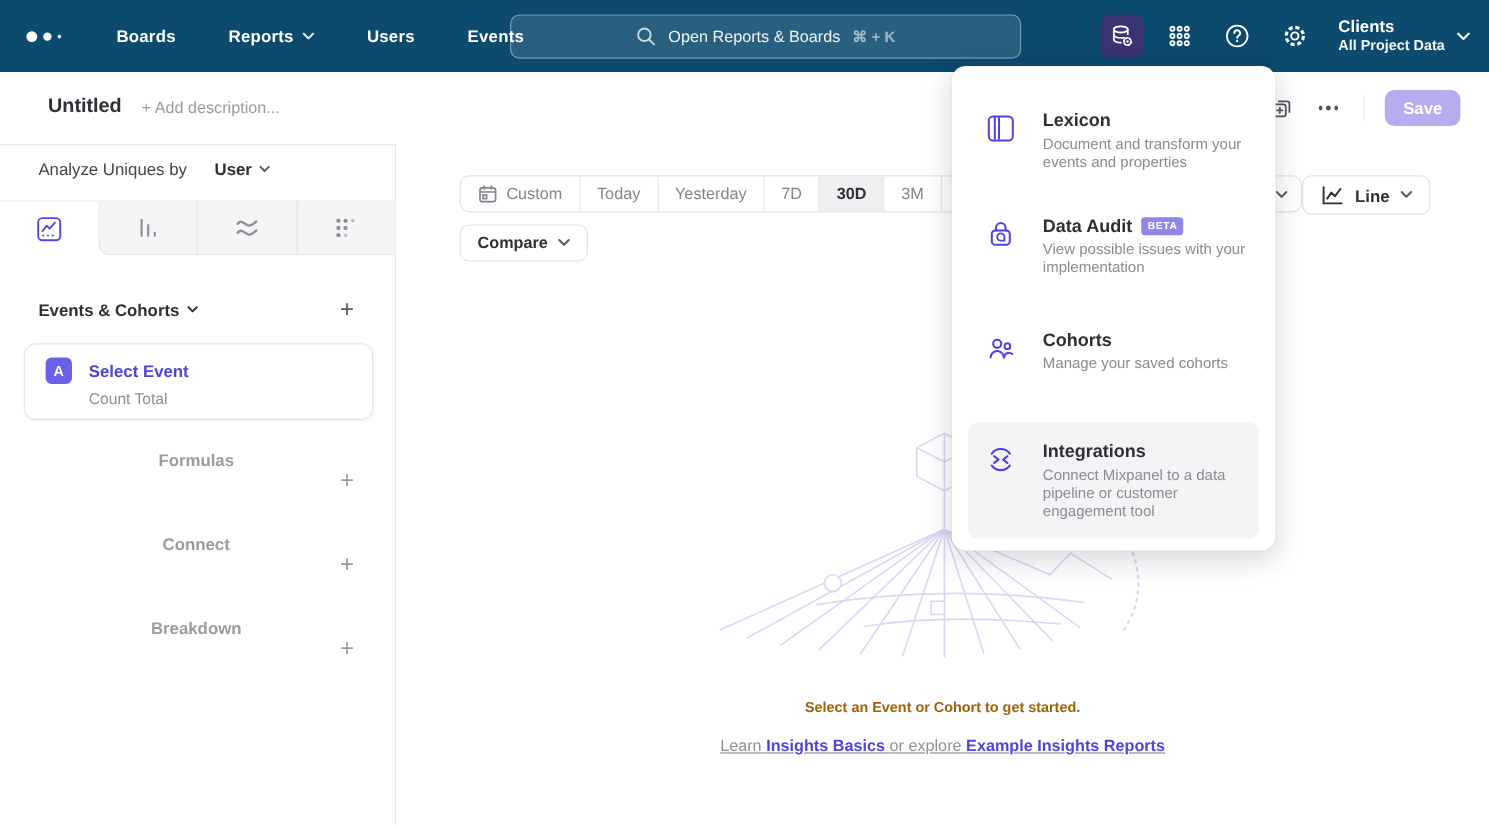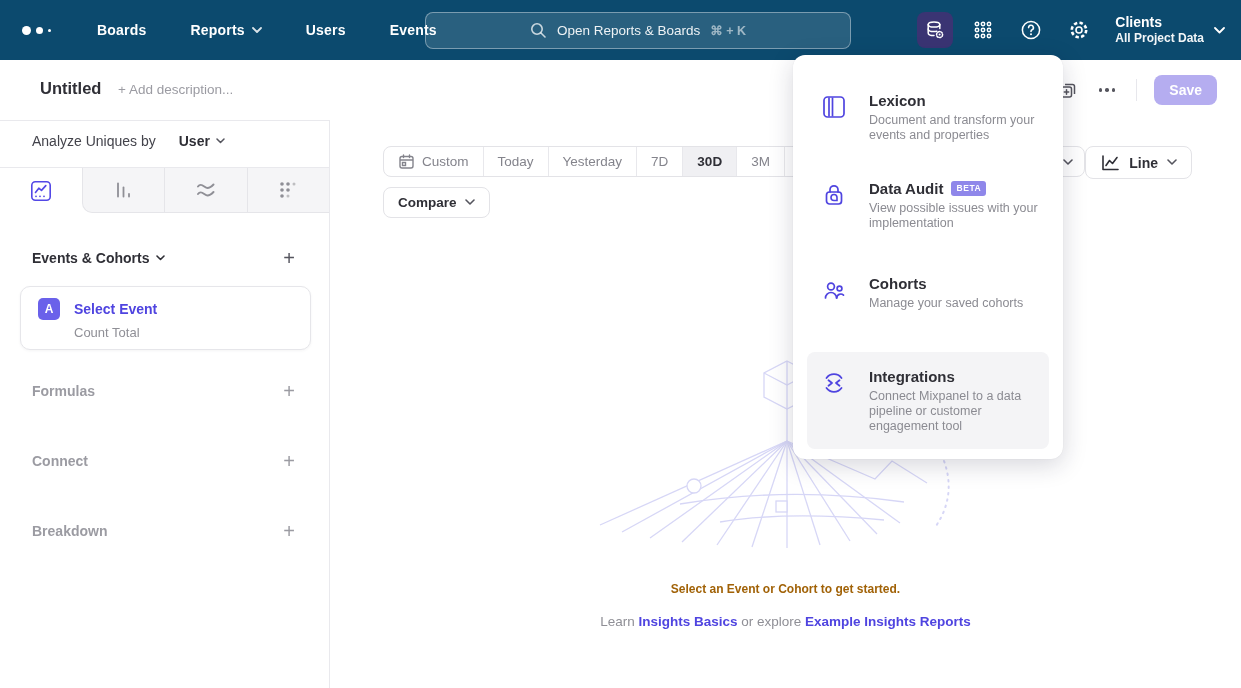--- a/index.html
+++ b/index.html
@@ -45,37 +45,37 @@
   .tab.active { background:#fff; }
   .tab-strip { flex:3; display:flex; background:#f5f5f7; border-left:1px solid #e5e5e9; border-bottom:1px solid #e5e5e9; border-radius:0 0 0 10px; }
   .tab-strip .tab + .tab { border-left:1px solid #e5e5e9; }
   .section-header { position:absolute; top:123px; left:32px; right:34px; height:28px; display:flex; align-items:center; }
   .section-header .sh-label { font-size:14px; font-weight:700; color:#2f2f36; display:flex; align-items:center; gap:7px; cursor:pointer; }
   .plus { margin-left:auto; color:#55555e; font-size:20px; font-weight:400; cursor:pointer; line-height:1; }
   .event-card { position:absolute; top:165px; left:20px; width:291px; height:64px; background:#fff; border:1px solid #e6e6ea; border-radius:10px; box-shadow:0 1px 3px rgba(40,40,60,.05); cursor:pointer; }
   .ec-badge { position:absolute; left:17px; top:11px; width:22px; height:22px; border-radius:5px; background:#6a61ea; color:#fff; font-size:12px; font-weight:700; display:flex; align-items:center; justify-content:center; }
   .ec-title { position:absolute; left:53px; top:14px; font-size:14px; font-weight:700; color:#4f44e0; }
   .ec-sub { position:absolute; left:53px; top:38px; font-size:13px; color:#8f8f96; }
-  .side-row { position:absolute; left:32px; right:34px; height:32px; display:flex; align-items:center; }
+  .side-row { position:absolute; left:32px; right:34px; height:32px; display:flex; align-items:center;flex-direction:column; }
   .side-row .sr-label { font-size:14px; font-weight:700; color:#9b9ba2; }
   .side-row .plus { color:#9b9ba2; }
 
   
   .main { position:absolute; top:120px; left:330px; width:911px; height:568px; background:#fff; }
   .seg-group { position:absolute; top:26px; left:53px; height:31px; display:flex; align-items:stretch; border:1px solid #e3e3e7; border-radius:8px; background:#fff; overflow:hidden; }
   .seg { display:flex; align-items:center; gap:7px; padding:0 14px; font-size:13.5px; color:#84848c; cursor:pointer; white-space:nowrap; }
   .seg + .seg { border-left:1px solid #e8e8ec; }
   .seg.active { background:#f0f0f3; color:#2f2f36; font-weight:600; }
   .hidden-dd { position:absolute; top:26px; left:655px; width:100px; height:31px; border:1px solid #e3e3e7; border-radius:8px; background:#fff; cursor:pointer; }
   .hidden-dd svg { position:absolute; right:11px; top:12px; }
   .line-btn { position:absolute; top:26px; right:49px; height:33px; display:flex; align-items:center; gap:9px; padding:0 14px; border:1px solid #e3e3e7; border-radius:8px; background:#fff; font-size:14px; font-weight:600; color:#2f2f36; cursor:pointer; }
   .compare-btn { position:absolute; top:67px; left:53px; height:31px; display:flex; align-items:center; gap:8px; padding:0 14px; border:1px solid #e3e3e7; border-radius:8px; background:#fff; font-size:13.5px; font-weight:600; color:#2f2f36; cursor:pointer; }
   .wireframe { position:absolute; left:262px; top:233px; }
   .empty-title { position:absolute; top:462px; left:0; width:100%; text-align:center; font-size:12px; font-weight:700; color:#a16207; }
-  .empty-links { position:absolute; top:494px; left:0; width:100%; text-align:center; font-size:13.5px; color:#8f8f96; }
+  .empty-links { position:absolute; top:494px; left:0; width:100%; text-align:center; font-size:13.5px; color:#8f8f96;text-decoration:underline; }
   .empty-links a { color:#4f44e0; font-weight:700; text-decoration:none; cursor:pointer; }
 
   
   .menu-panel { position:absolute; top:55px; left:793px; width:270px; height:404px; background:#fff; border-radius:12px; box-shadow:0 6px 24px rgba(30,30,60,.18), 0 0 1px rgba(30,30,60,.12); z-index:50; }
   .menu-item { position:absolute; left:14px; width:242px; display:flex; gap:22px; cursor:pointer; }
   .mi-icon { flex:0 0 26px; margin-left:14px; margin-top:3px; }
   .mi-text { width:180px; }
   .mi-title { font-size:15px; font-weight:700; color:#2f2f36; line-height:19px; display:flex; align-items:center; gap:8px; }
   .mi-badge { background:#8f87ea; color:#fff; font-size:8.5px; font-weight:700; letter-spacing:.6px; padding:3px 5px; border-radius:3px; line-height:1; }
   .mi-desc { margin-top:3px; font-size:12.5px; color:#8b8b92; line-height:15px; }

